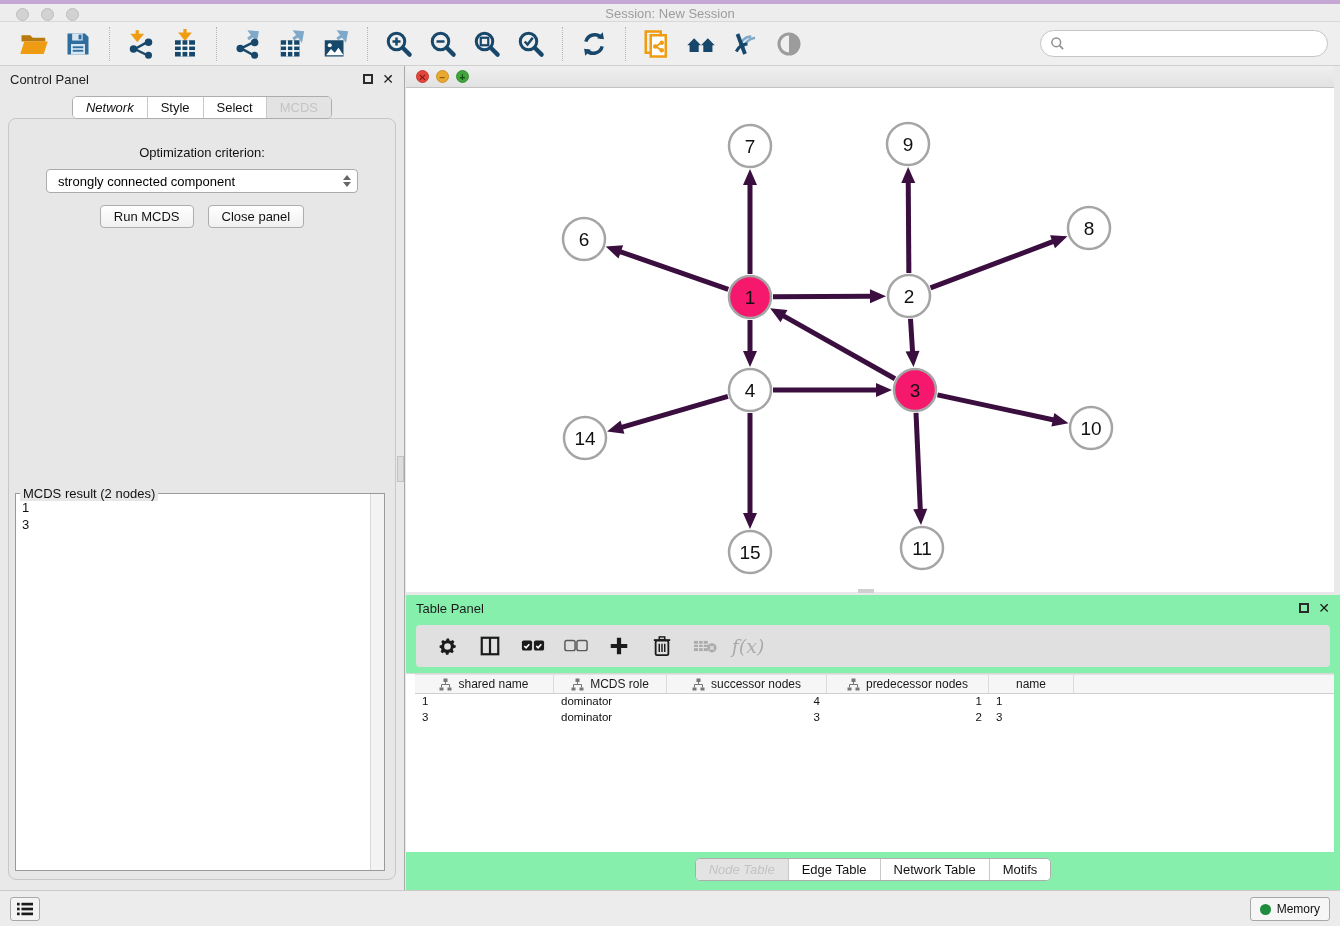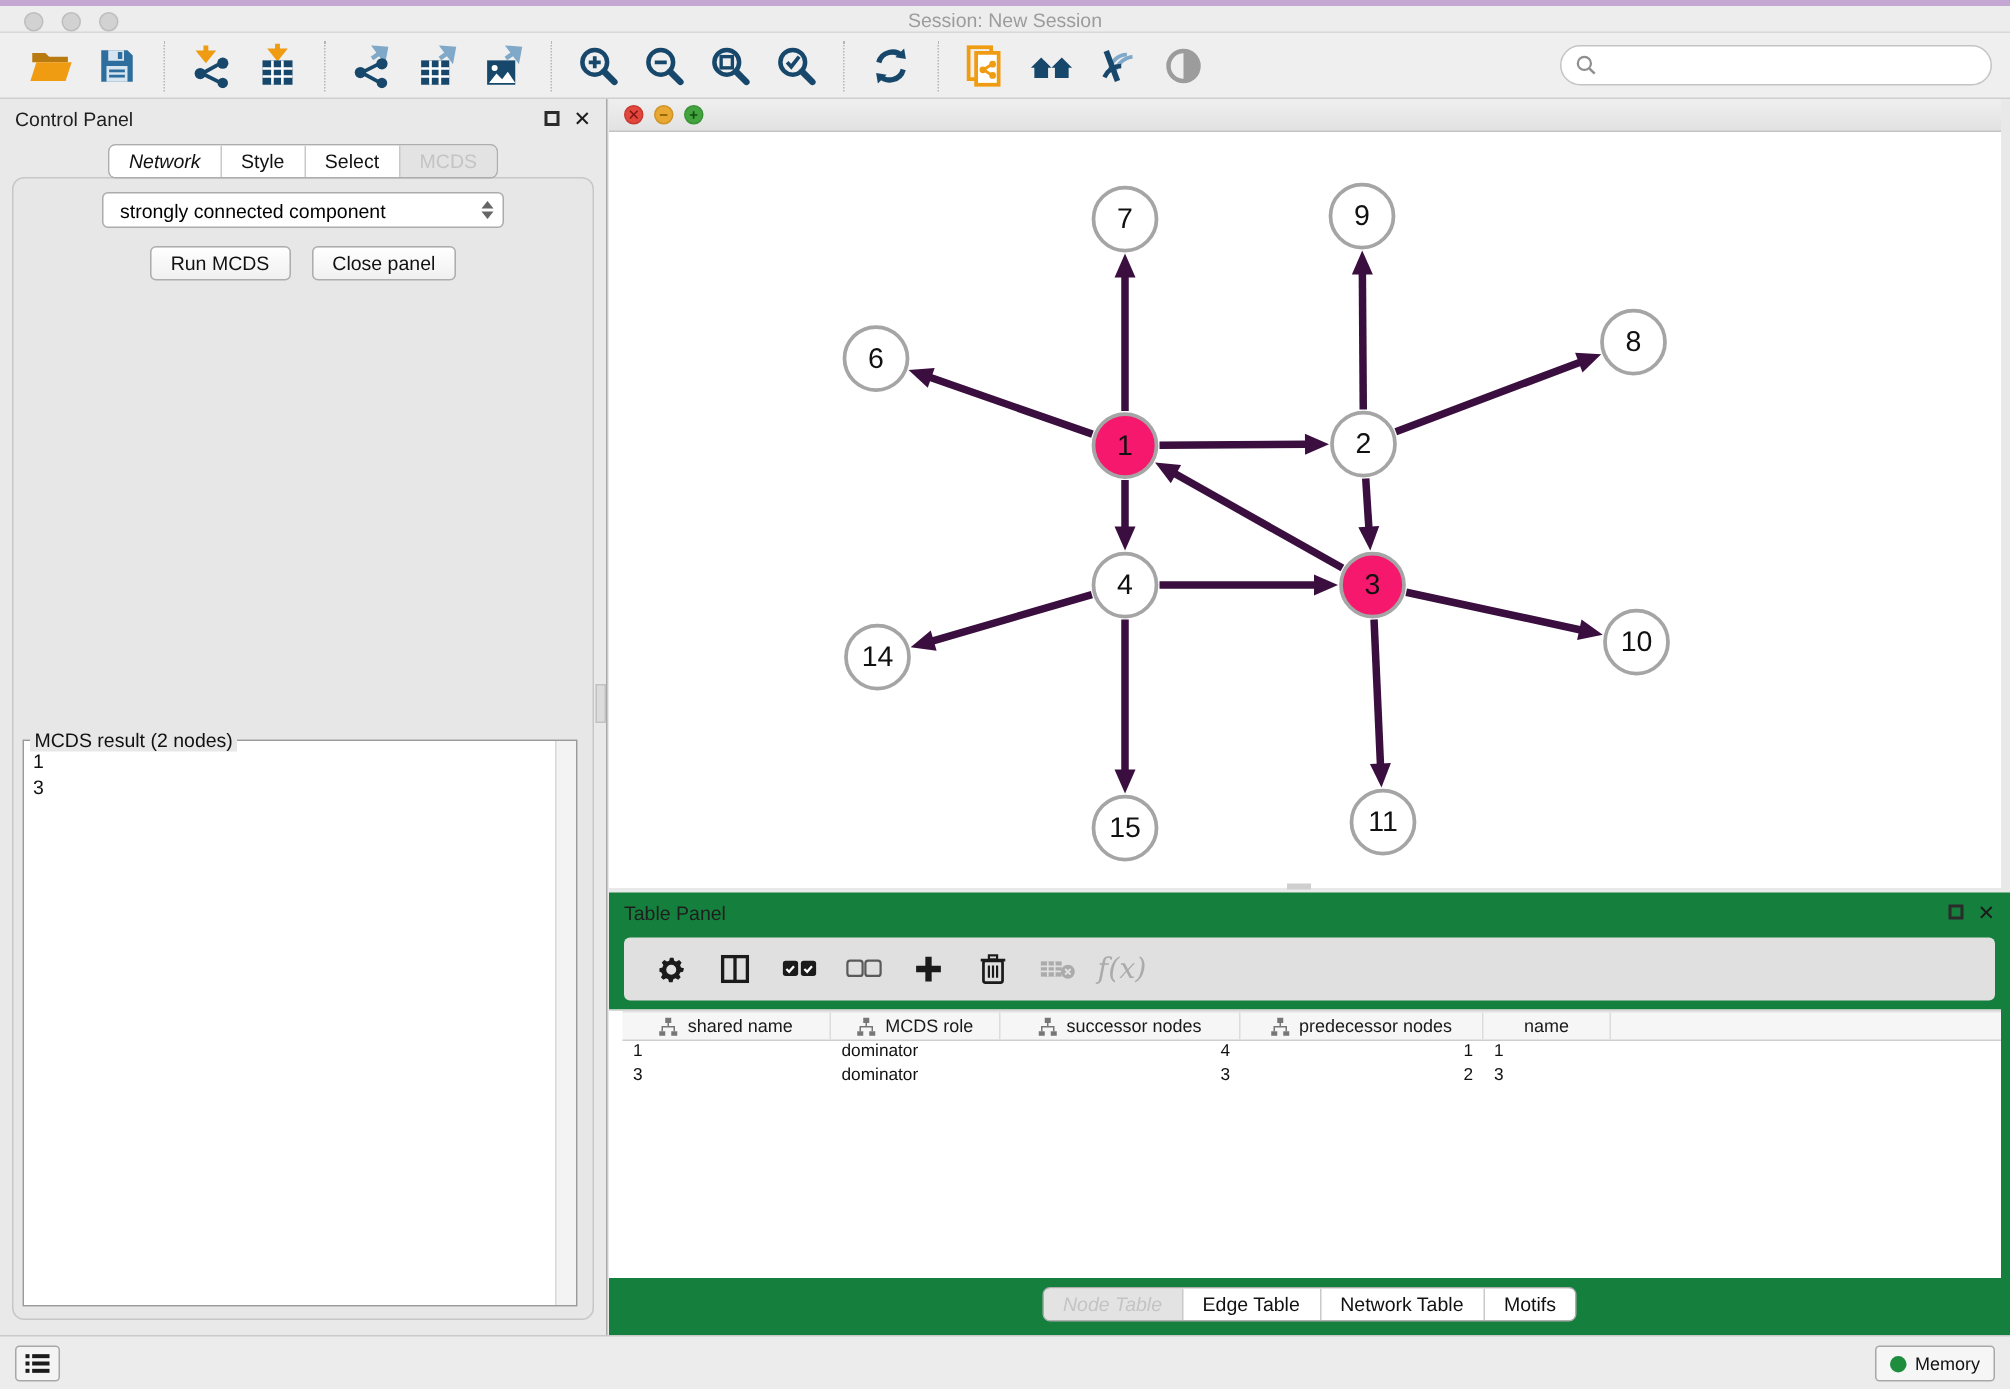--- a/index.html
+++ b/index.html
@@ -39,21 +39,21 @@
     overflow:hidden; background:#FFF; }
   .seg-tab { padding:3px 13px; font-size:13px; color:#111; background:#FFF;
     border-left:1px solid #C9C9C9; white-space:nowrap; }
   .seg-tab:first-child { border-left:none;font-style:italic; }
   .seg-tab.active { background:#E3E3E3; color:#C4C4C4; }
   #cp-tabs-row { position:absolute; left:0; right:0; top:30px; text-align:center; z-index:2; }
 
   #cp-body { position:absolute; left:8px; right:8px; top:52px; bottom:10px;
     background:#E7E7E7; border:1px solid #C7C7C7; border-radius:8px; }
   #opt-label { margin-top:26px; text-align:center; font-size:13px; color:#111; }
-  #opt-select { margin:9px auto 0 auto; width:268px; height:24px; background:#FFF;
+  #opt-select { margin:9px auto 0 auto; width:312px; height:24px; background:#FFF;
     border:1px solid #ABABAB; border-radius:4px; display:flex; align-items:center;
     padding:0 6px 0 11px; font-size:13px; }
   .stepper { margin-left:auto; display:flex; flex-direction:column; gap:2px; }
   .stepper .up { width:0; height:0; border-left:4px solid transparent;
     border-right:4px solid transparent; border-bottom:5px solid #666; }
   .stepper .down { width:0; height:0; border-left:4px solid transparent;
     border-right:4px solid transparent; border-top:5px solid #666; }
   #cp-buttons { margin-top:12px; display:flex; justify-content:center; gap:14px; }
   .push-btn { font-size:13px; color:#111; padding:3px 13px; border:1px solid #ADADAD;
     border-radius:4px; background:linear-gradient(#FFFFFF,#F0F0F0); }
@@ -83,21 +83,21 @@
   .traffic.red { background:#E2463C; color:#7E1410; border:1px solid #C63A32; }
   .traffic.yellow { background:#E8A831; color:#8A5D00; border:1px solid #CE9428; }
   .traffic.green { background:#43A33F; color:#10500E; border:1px solid #389237; }
   #net-title { position:absolute; left:0; right:0; top:3px; text-align:center;
     font-size:13px; color:#1E1E1E; }
   #net-canvas { position:relative; width:100%; height:504px; background:#FFFFFF; }
   #graph-svg { position:absolute; left:0; top:0; }
 
   
   #table-panel { position:absolute; left:406px; top:595px; width:934px; height:295px;
-    background:#15803d; }
+    background:#86efac; }
   #tp-toolbar { margin:4px 10px 0 10px; height:42px; background:#E0E0E0;
     border-radius:4px; display:flex; align-items:center; padding-left:18px; gap:17px; }
   .tp-ic { width:26px; height:26px; display:flex; align-items:center; justify-content:center; }
   .fx-label { font-family:"DejaVu Serif","Liberation Serif",serif; font-style:italic;
     font-size:19px; color:#ABABAB; }
 
   #tp-table { position:absolute; left:0; right:6px; top:78px; bottom:38px; background:#FFF;
     border-top:1px solid #D7D7D7; }
   #tp-header { display:flex; height:20px; background:#F6F6F6; border-top:1px solid #E2E2E2;
     border-bottom:1px solid #CFCFCF; margin-left:9px; }
@@ -295,20 +295,21 @@
   </div>
   <div id="cp-tabs-row">
     <span class="seg-tabs">
       <span class="seg-tab">Network</span>
       <span class="seg-tab">Style</span>
       <span class="seg-tab">Select</span>
       <span class="seg-tab active">MCDS</span>
     </span>
   </div>
   <div id="cp-body">
+    <div id="opt-label">Optimization criterion:</div>
     <div id="opt-select">
       <span>strongly connected component</span>
       <span class="stepper">
           <span class="up"></span>
           <span class="down"></span>
         </span>
     </div>
     <div id="cp-buttons">
       <span class="push-btn">Run MCDS</span>
       <span class="push-btn">Close panel</span>

